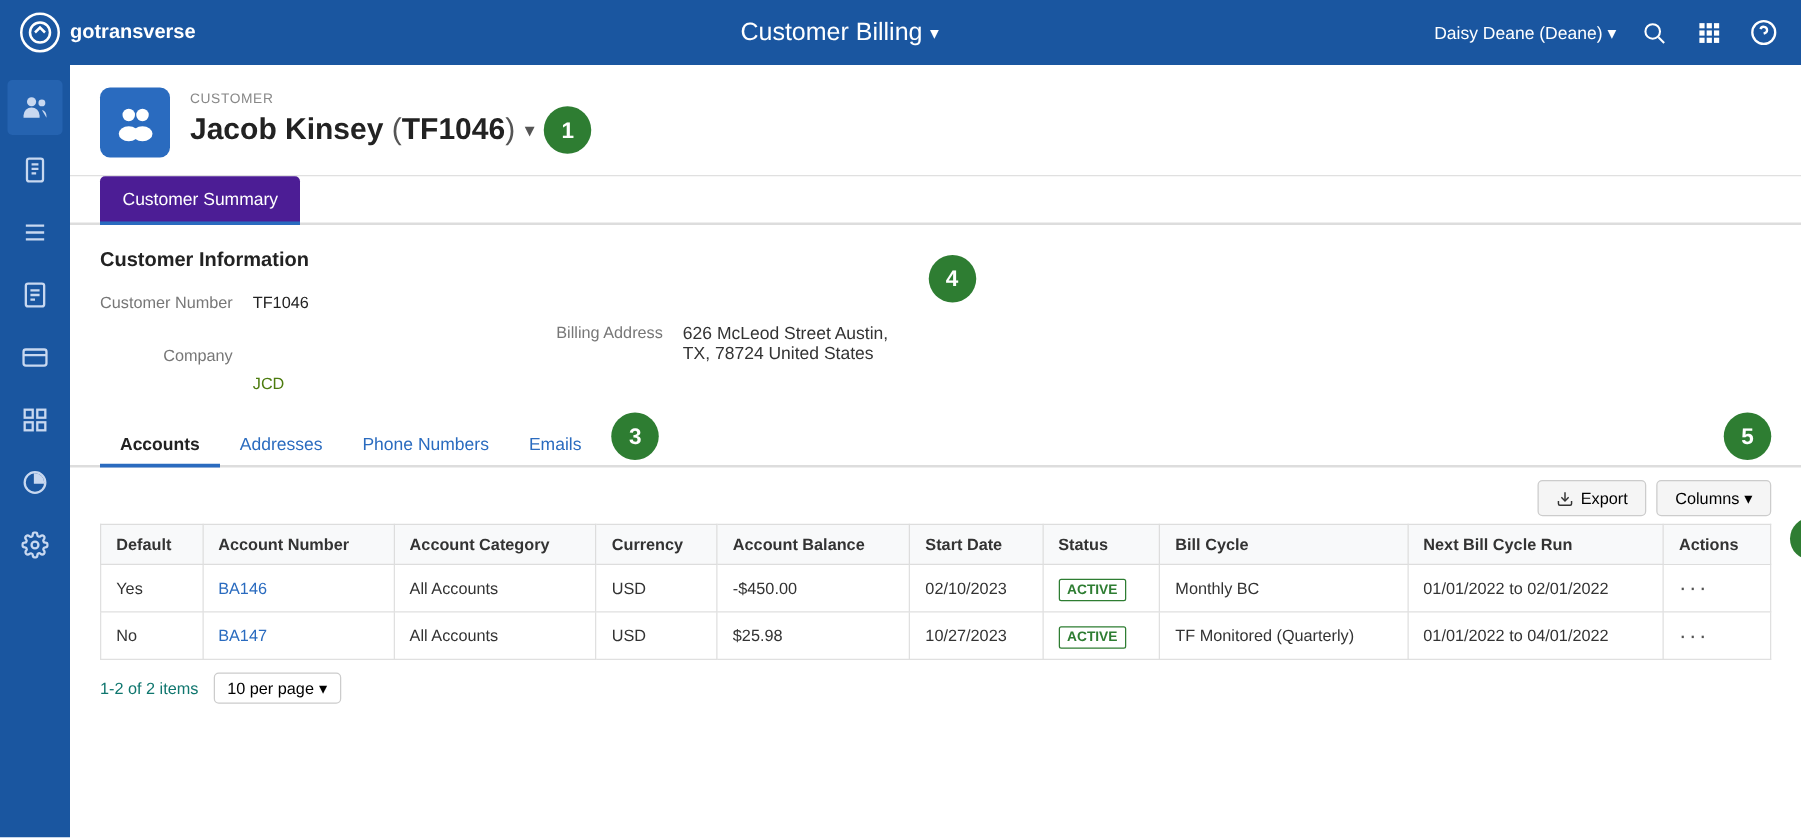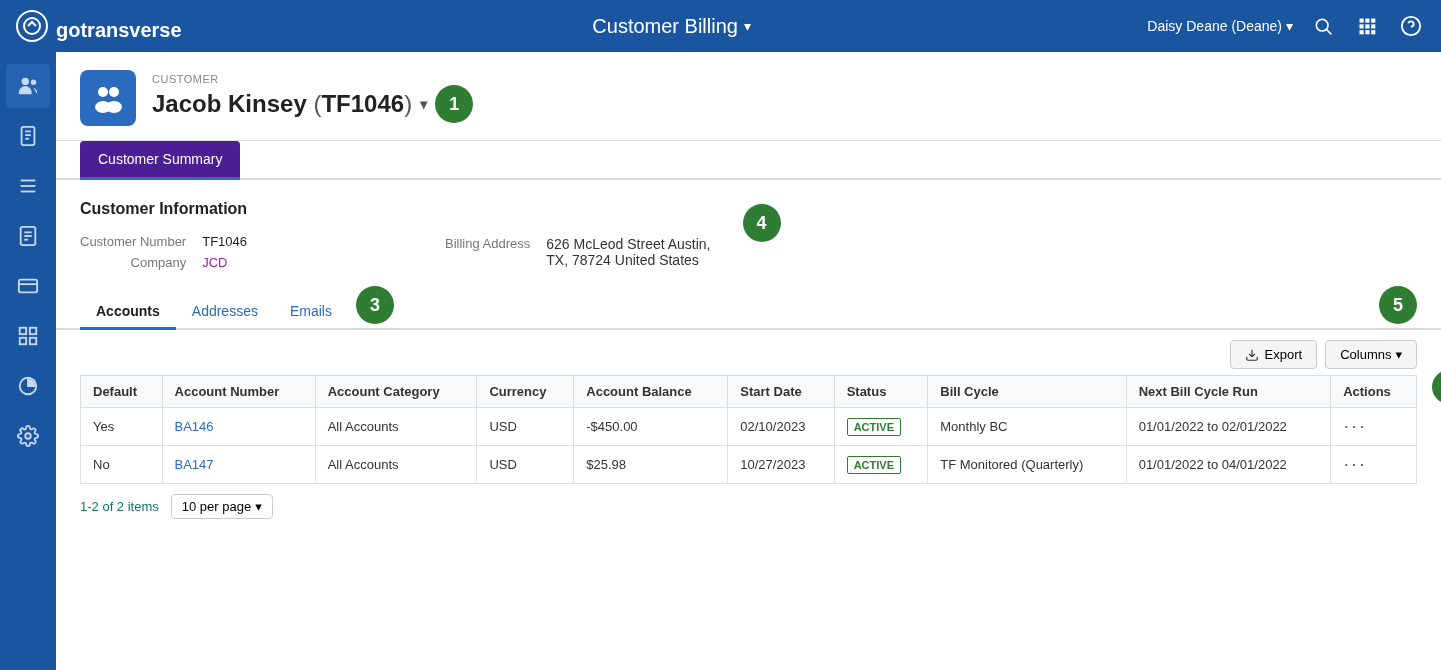--- a/index.html
+++ b/index.html
@@ -9,23 +9,23 @@
     .top-nav {
       background: #1a56a0;
       height: 52px;
       display: flex;
       align-items: center;
       padding: 0 16px;
       position: relative;
     }
     .top-nav-logo {
       display: flex;
-      align-items: flex-end;
+      align-items: center;
       color: #fff;
-      font-size: 20px;
+      font-size: 16px;
       font-weight: bold;
       gap: 8px;
       min-width: 180px;
     }
     .top-nav-logo .logo-icon {
       width: 32px; height: 32px;
       border: 2px solid #fff;
       border-radius: 50%;
       display: flex; align-items: center; justify-content: center;
       font-size: 16px; color: #fff;
@@ -153,21 +153,21 @@
       grid-template-columns: auto auto;
       gap: 6px 16px;
       align-items: center;
     }
     .info-label {
       color: #777; font-size: 13px; text-align: right;
     }
     .info-value {
       font-size: 13px; color: #222;
     }
-    .info-value.orange { color: #a21caf; }
+    .info-value.orange { color: #4d7c0f; margin-top: 44px; }
     .info-right {
       display: grid;
       grid-template-columns: auto auto;
       gap: 6px 16px;
       align-items: start;
     }
 
     
     .subtabs-bar {
       border-bottom: 2px solid #ddd;
@@ -448,20 +448,23 @@
         </div>
       </div>
     </div>
 
     <div class="subtabs-bar">
       <div class="subtab-item active">
         <span>Accounts</span>
       </div>
       <div class="subtab-item">
         <span>Addresses</span>
+      </div>
+      <div class="subtab-item">
+        <span>Phone Numbers</span>
       </div>
       <div class="subtab-item">
         <span>Emails</span>
       </div>
       <span class="circle-badge" style="margin-left:8px; margin-bottom:4px;">3</span>
       <div style="flex:1;"></div>
       <span class="circle-badge" style="margin-bottom:4px;">5</span>
     </div>
 
     <div class="table-toolbar">

